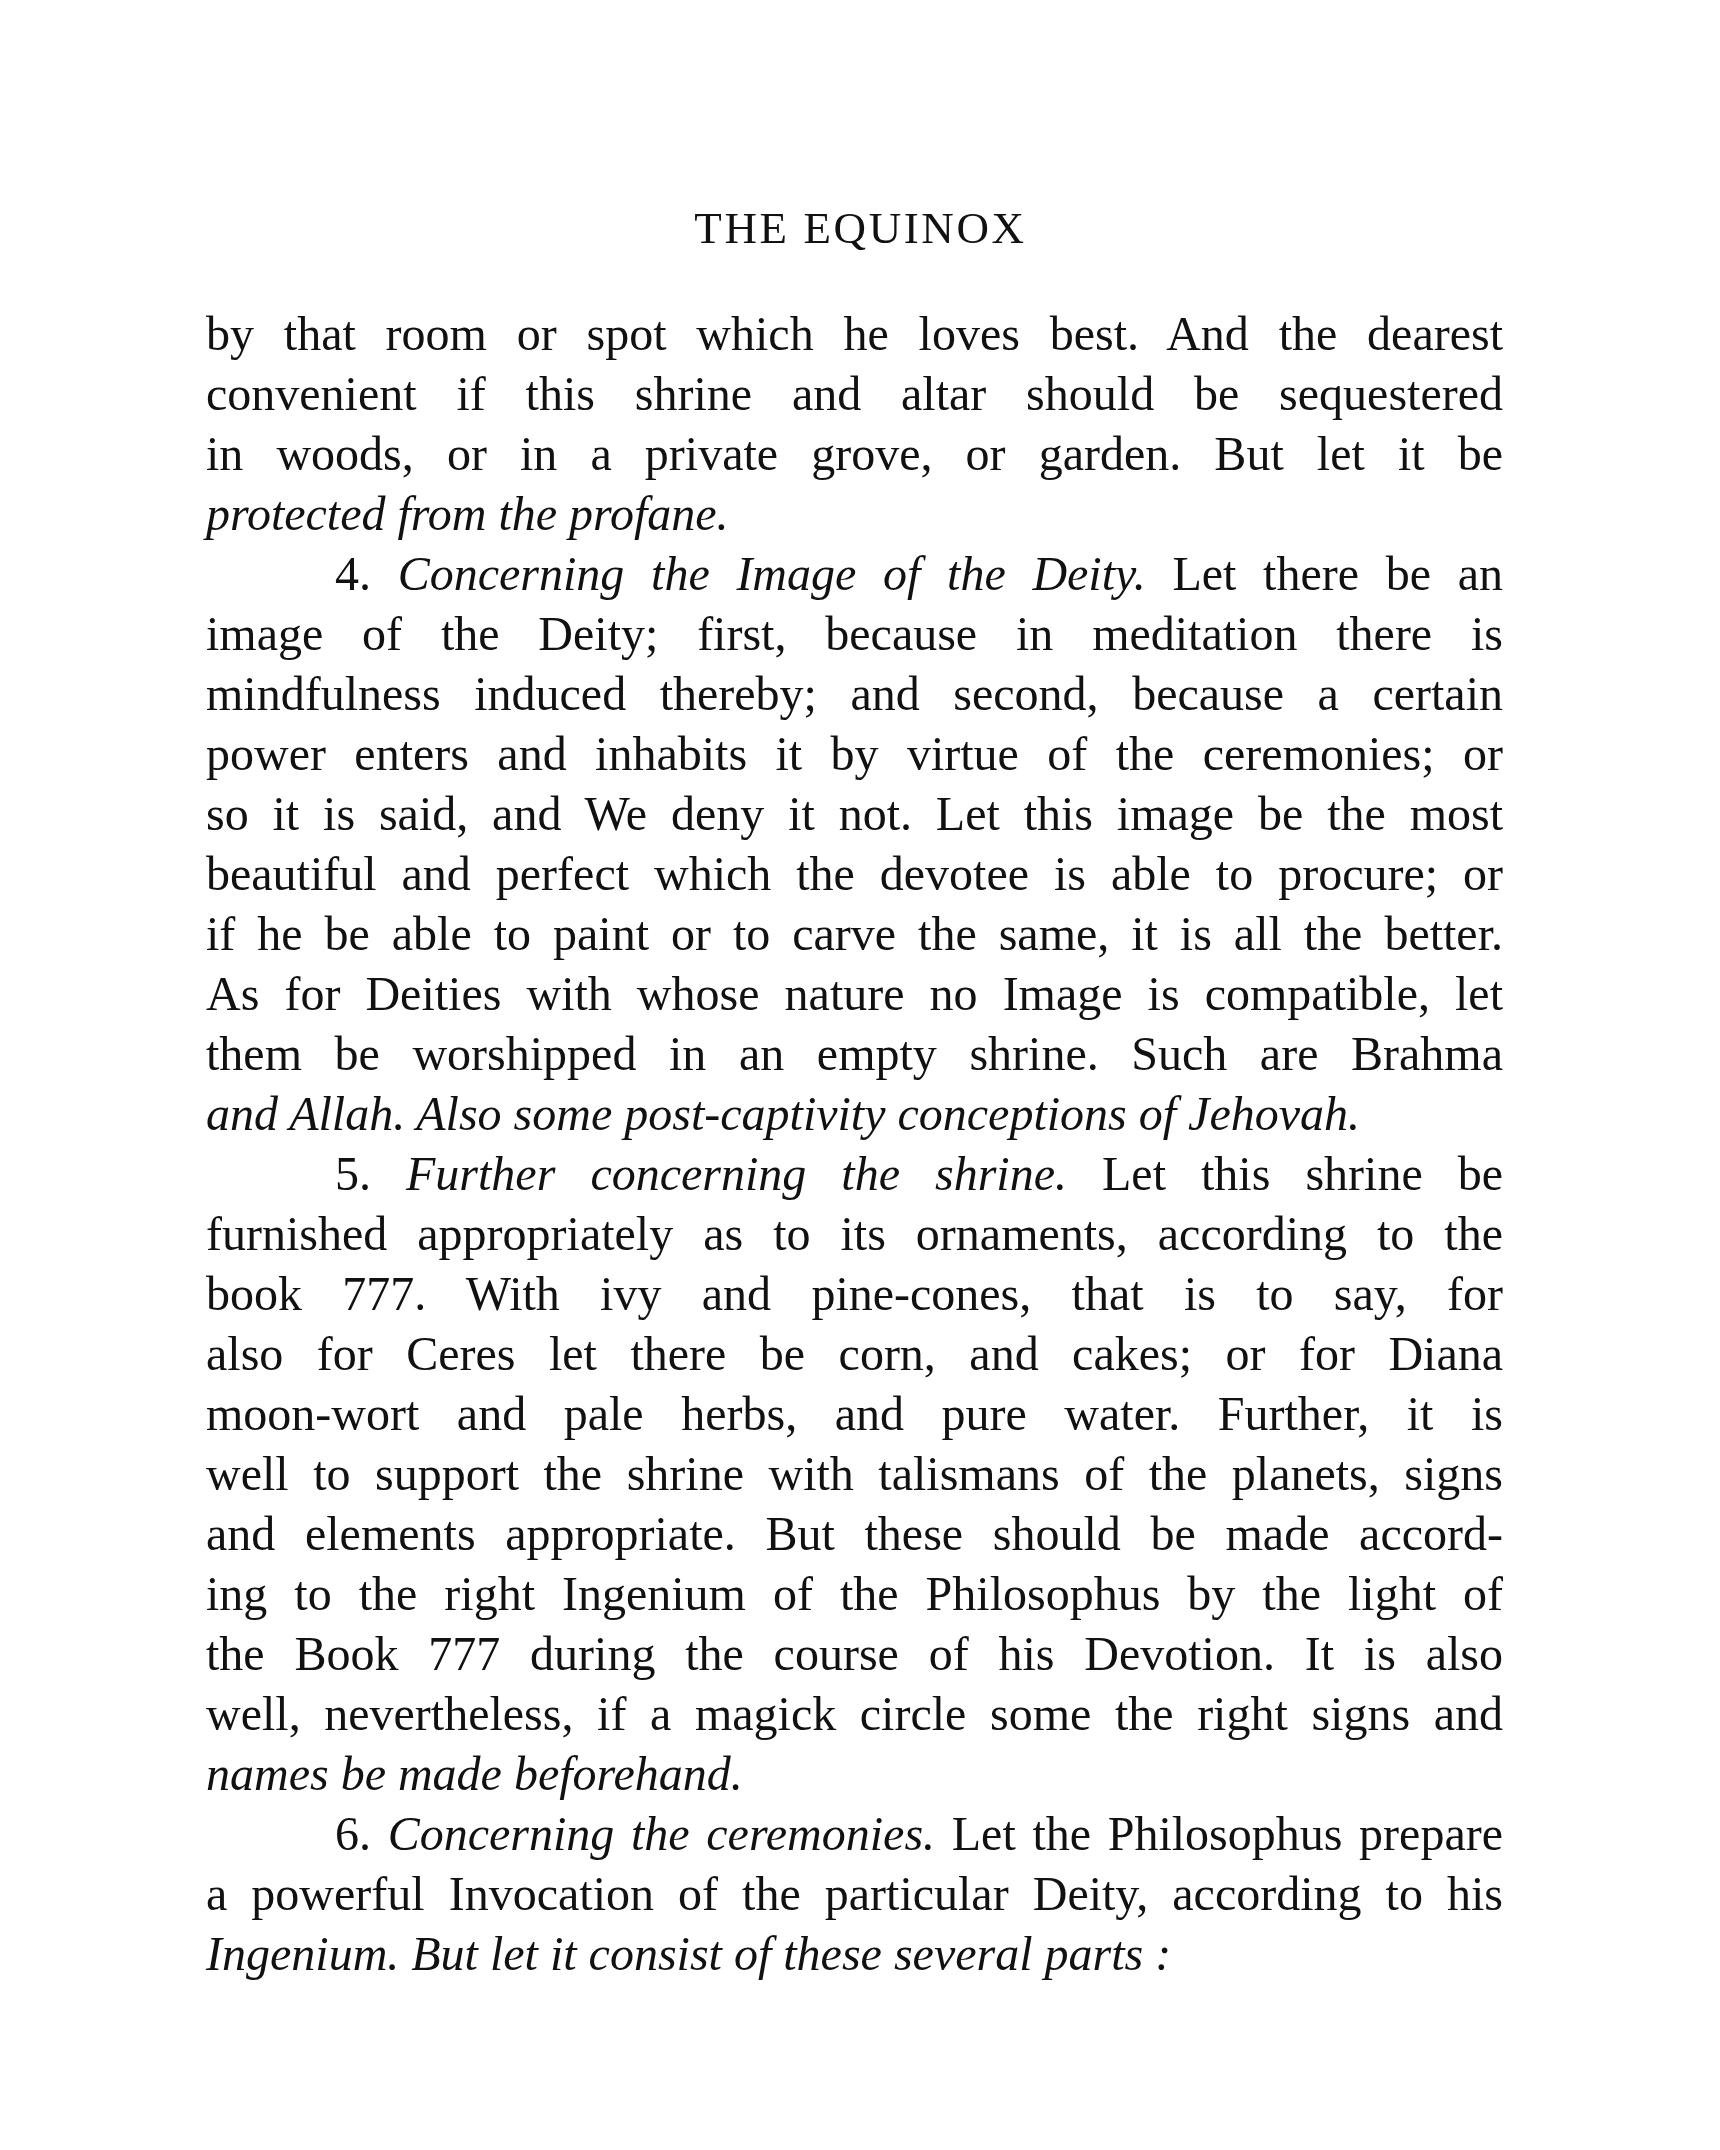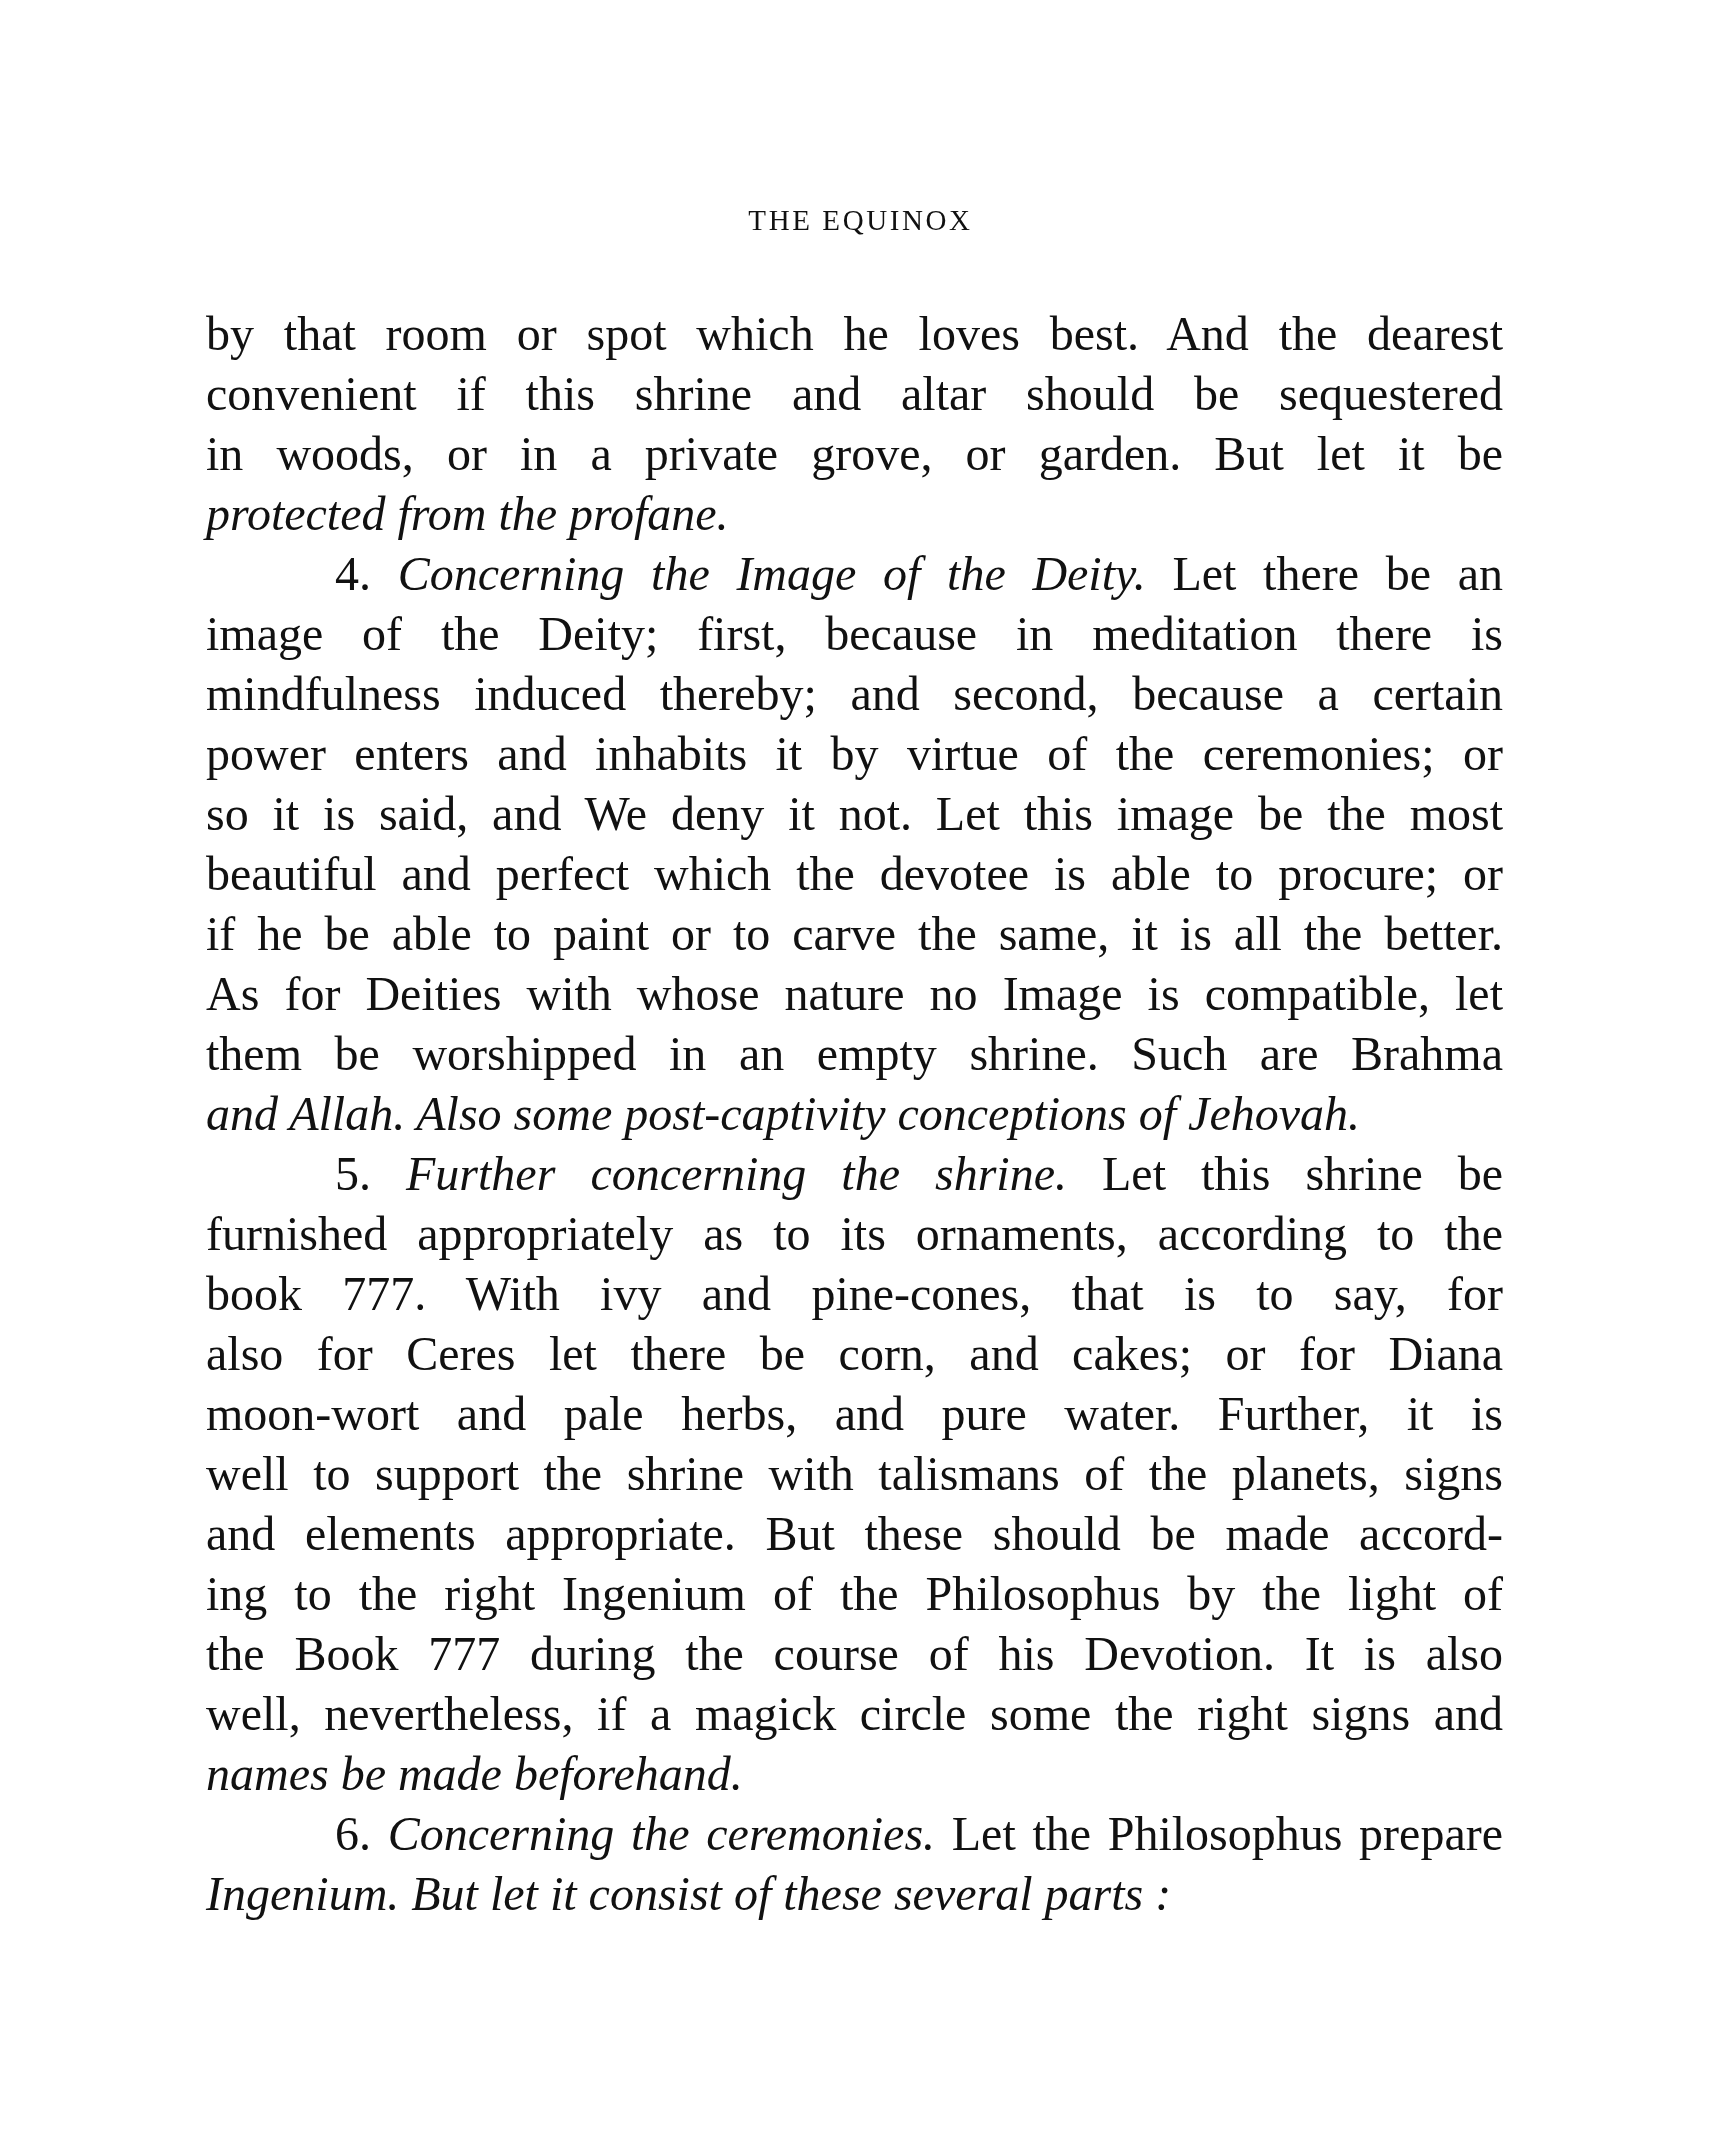--- a/index.html
+++ b/index.html
@@ -1,19 +1,19 @@
 <!DOCTYPE html>
 <html style="font-size:6.9px"><head>
   <meta charset="utf-8">
   <style>
     html, body { margin: 0; padding: 0; background: #ffffff; }
     body { width: 1721px; height: 2344px; position: relative; overflow: hidden;
            font-family: "Liberation Serif", "DejaVu Serif", serif; color: #111111; }
     .running-head { position: absolute; top: 206px; left: 0; width: 1721px; text-align: center;
-                    font-size: 29px; letter-spacing: 2.6px; line-height: 1; }
+                    font-size: 45px; letter-spacing: 2.6px; line-height: 1; }
     .body-text { position: absolute; left: 206px; width: 1297px; top: 292px; margin-top: 12px; }
     .line { display: block; font-size: 48px; line-height: 60px; height: 60px;
             white-space: nowrap; text-align: justify; text-align-last: justify; }
     .line.last { text-align-last: left; font-style: italic; }
     .line.indent { padding-left: 129px; }
     .it { font-style: italic; }
     .folio { position: absolute; left: 208px; top: 2144px; font-size: 45px; line-height: 1; }
   </style>
 </head>
 <body>
@@ -40,17 +40,18 @@
     <span class="line"><span>book 777.  With ivy and pine-cones, that is to say, for</span></span>
     <span class="line"><span>also for Ceres let there be corn, and cakes;  or for Diana</span></span>
     <span class="line"><span>moon-wort and pale herbs, and pure water.  Further, it is</span></span>
     <span class="line"><span>well to support the shrine with talismans of the planets, signs</span></span>
     <span class="line"><span>and elements appropriate.  But these should be made accord-</span></span>
     <span class="line"><span>ing to the right Ingenium of the Philosophus by the light of</span></span>
     <span class="line"><span>the Book 777 during the course of his Devotion.  It is also</span></span>
     <span class="line"><span>well, nevertheless, if a magick circle some the right signs and</span></span>
     <span class="line last"><span>names be made beforehand.</span></span>
     <span class="line indent"><span>6. </span><span class="it">Concerning the ceremonies.</span><span>  Let the Philosophus prepare</span></span>
+    <span class="line"><span>a powerful Invocation of the particular Deity, according to his</span></span>
     <span class="line last"><span>Ingenium.  But let it consist of these several parts :</span></span>
   </div>
 
 <div class="folio">40</div>
 
 
 </body></html>

